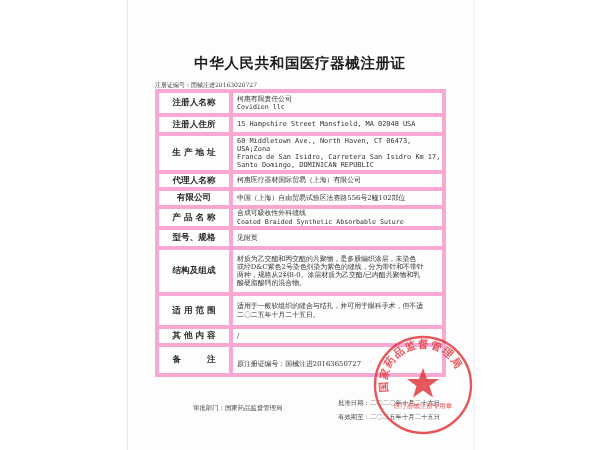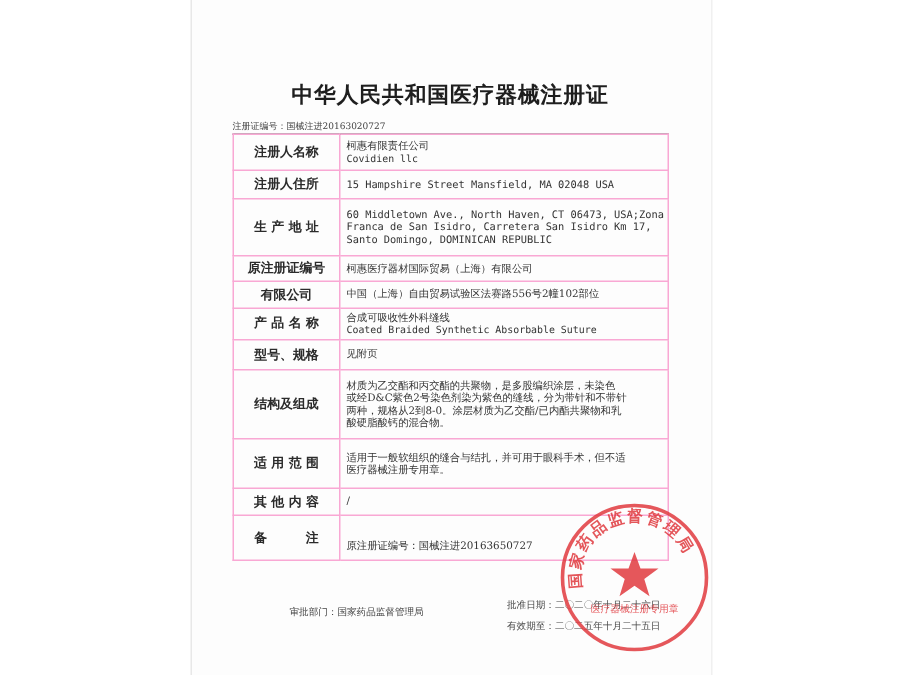--- a/index.html
+++ b/index.html
@@ -24,21 +24,21 @@
     .regno {
       position: absolute; left: 155px; top: 80px; width: 291px;
       font-size: 6px; color: #444; border-bottom: 0.8px solid #555;
       line-height: 9px; white-space: nowrap;
     }
     table.cert {
       position: absolute; left: 155px; top: 89px; width: 291px;
       border-collapse: collapse; table-layout: fixed;
     }
     table.cert td {
-      border: 1px solid #f9a8d4;
+      border: 4px solid #f9a8d4;
       padding: 0 0 0 4px; vertical-align: middle;
     }
     table.cert td.lbl {
       width: 70px; padding: 0; text-align: center;
       font-size: 8.6px; font-weight: bold; color: #2b2b2b;
     }
     table.cert td.val {
       font-size: 6.9px; line-height: 8.2px; color: #333;
     }
     .mono { font-family: "DejaVu Sans Mono", "Liberation Mono", monospace; font-size: 6.6px; }
@@ -79,21 +79,21 @@
   </tr>
   <tr style="height:38px">
     <td class="lbl">生 产 地 址</td>
     <td class="val mono">
           <div>60 Middletown Ave., North Haven, CT 06473, USA;Zona</div>
           <div>Franca de San Isidro, Carretera San Isidro Km 17,</div>
           <div>Santo Domingo, DOMINICAN REPUBLIC</div>
         </td>
   </tr>
   <tr style="height:17px">
-    <td class="lbl">原注册证编号</td>
+    <td class="lbl">代理人名称</td>
     <td class="val">柯惠医疗器材国际贸易（上海）有限公司</td>
   </tr>
   <tr style="height:18px">
     <td class="lbl">有限公司</td>
     <td class="val">中国（上海）自由贸易试验区法赛路556号2幢102部位</td>
   </tr>
   <tr style="height:21px">
     <td class="lbl">产 品 名 称</td>
     <td class="val">
           <div>合成可吸收性外科缝线</div>
@@ -110,21 +110,21 @@
           <div>材质为乙交酯和丙交酯的共聚物，是多股编织涂层，未染色</div>
           <div>或经D&amp;C紫色2号染色剂染为紫色的缝线，分为带针和不带针</div>
           <div>两种，规格从2到8-0。涂层材质为乙交酯/已内酯共聚物和乳</div>
           <div>酸硬脂酸钙的混合物。</div>
         </td>
   </tr>
   <tr style="height:33px">
     <td class="lbl">适 用 范 围</td>
     <td class="val">
           <div>适用于一般软组织的缝合与结扎，并可用于眼科手术，但不适</div>
-          <div>医疗器械注册专用章。</div>
+          <div>二〇二五年十月二十五日。</div>
         </td>
   </tr>
   <tr style="height:18px">
     <td class="lbl">其 他 内 容</td>
     <td class="val">/</td>
   </tr>
   <tr style="height:30px">
     <td class="lbl">备　　　注</td>
     <td class="val small" style="vertical-align:bottom;padding-bottom:5px">原注册证编号：国械注进20163650727</td>
   </tr>

